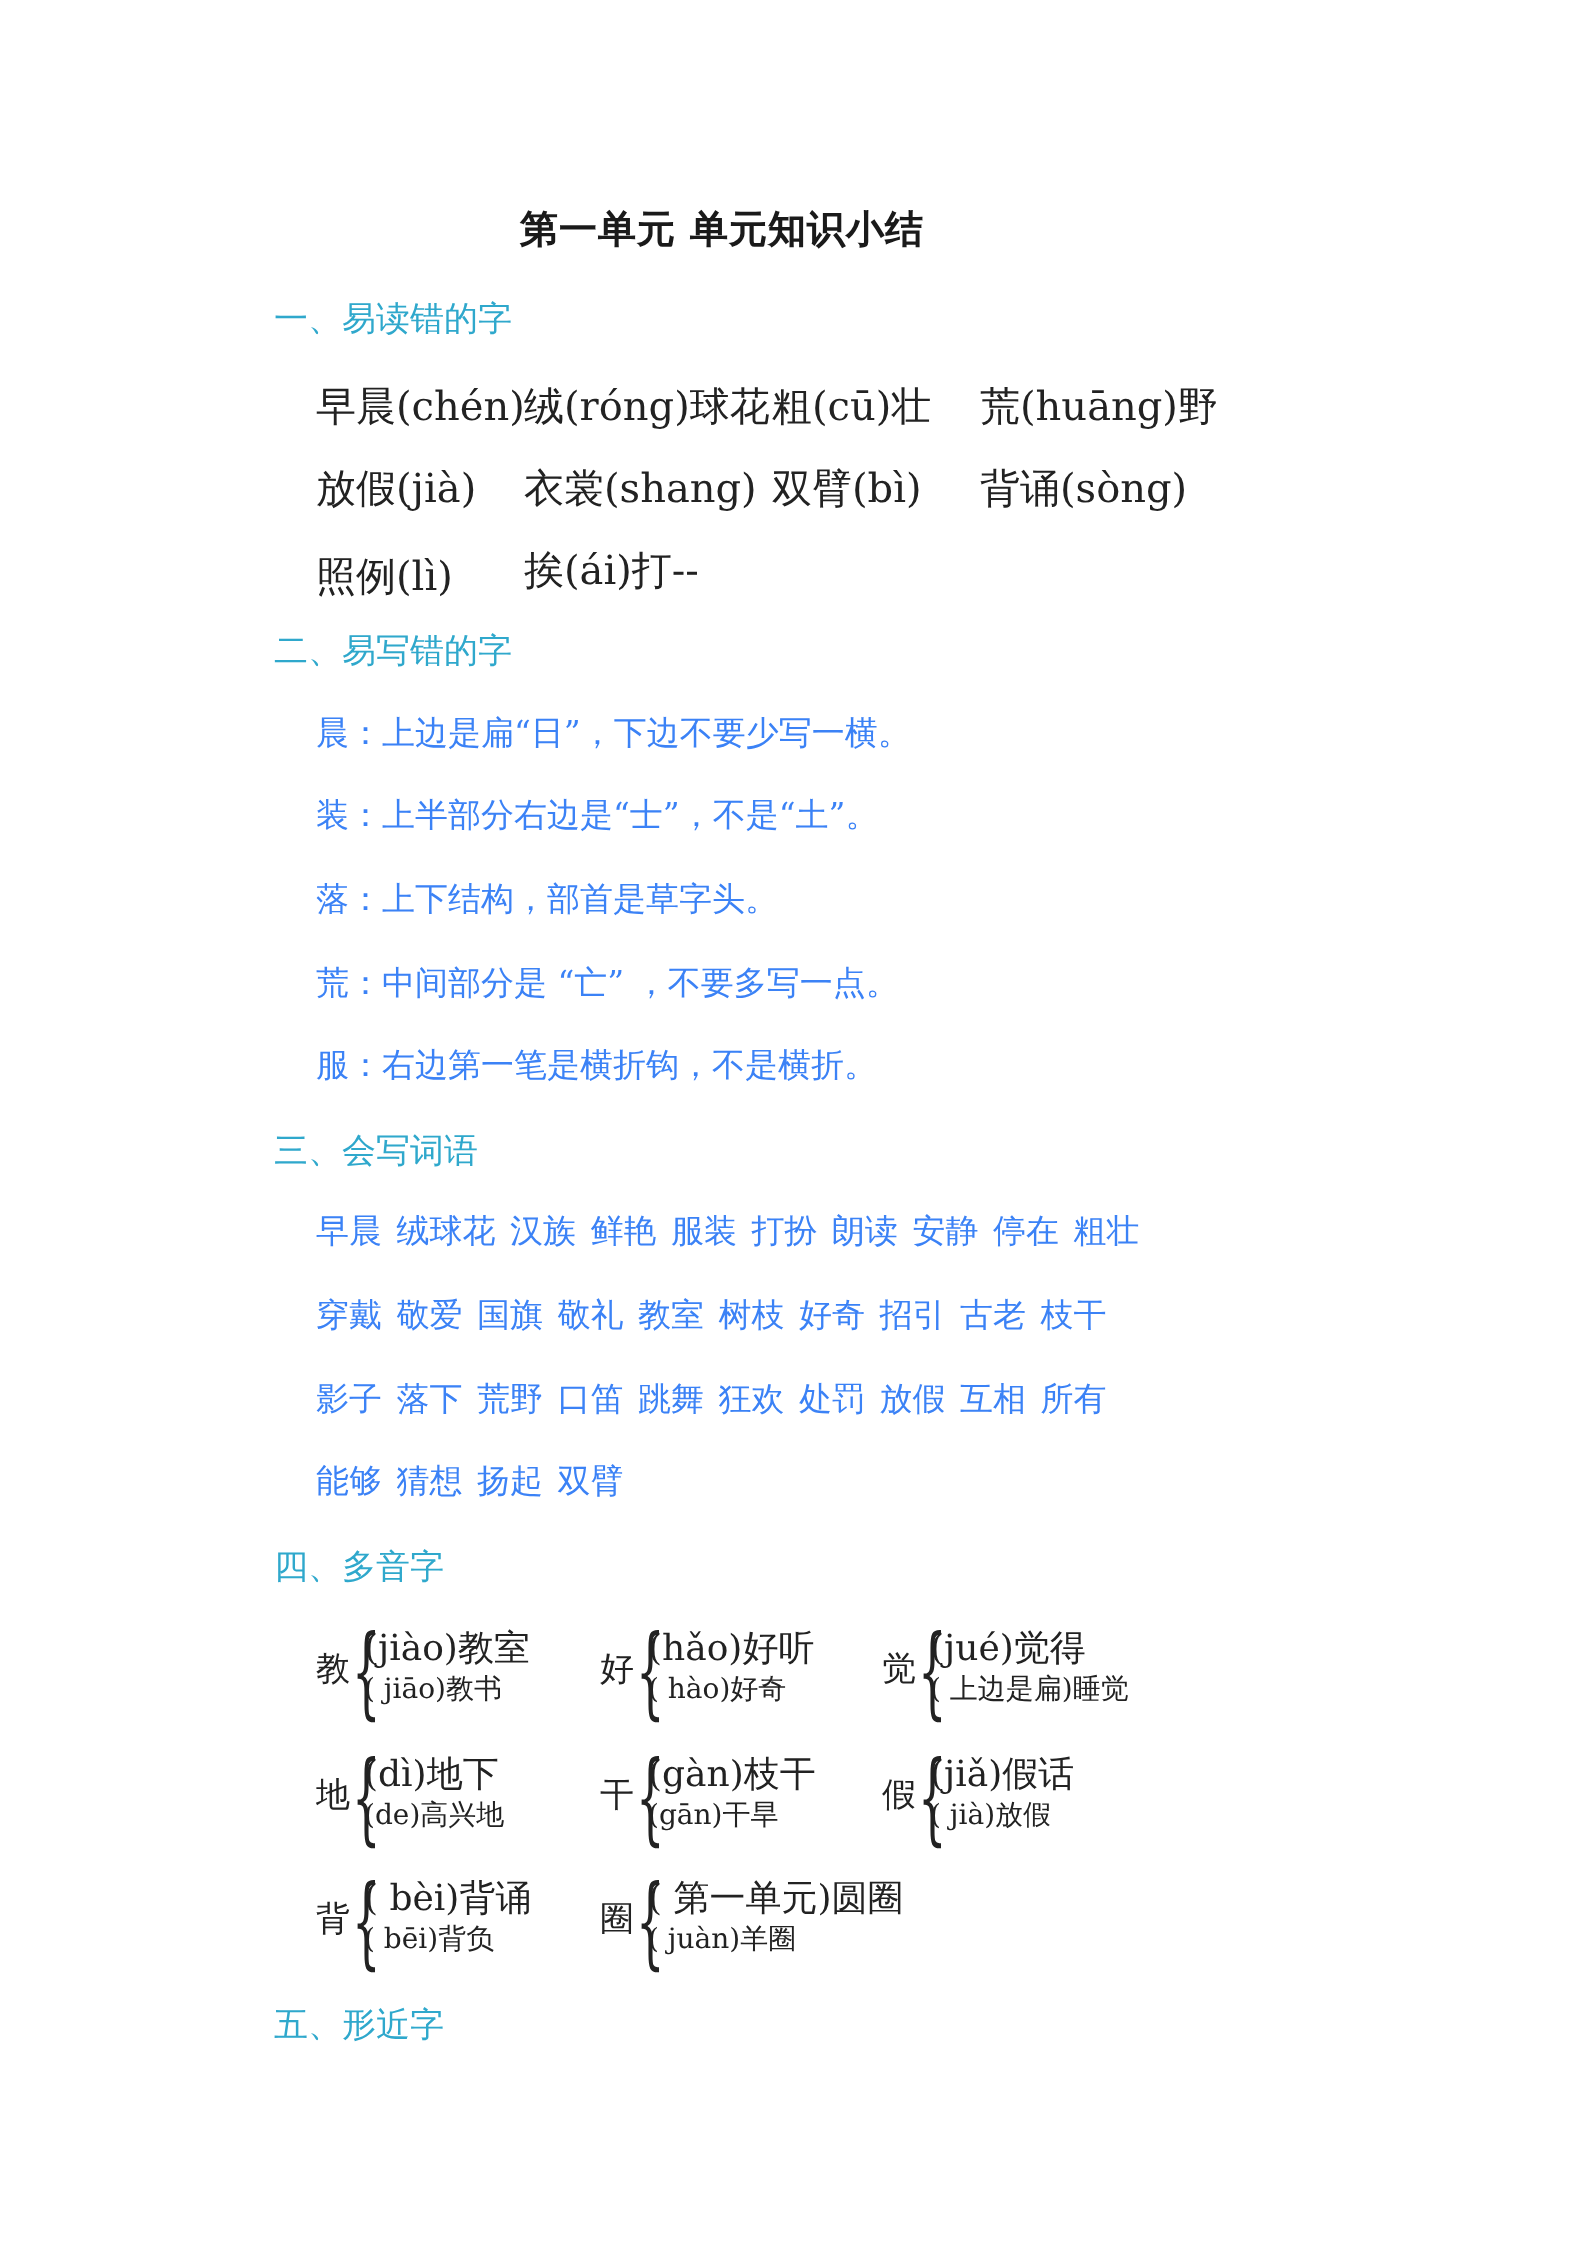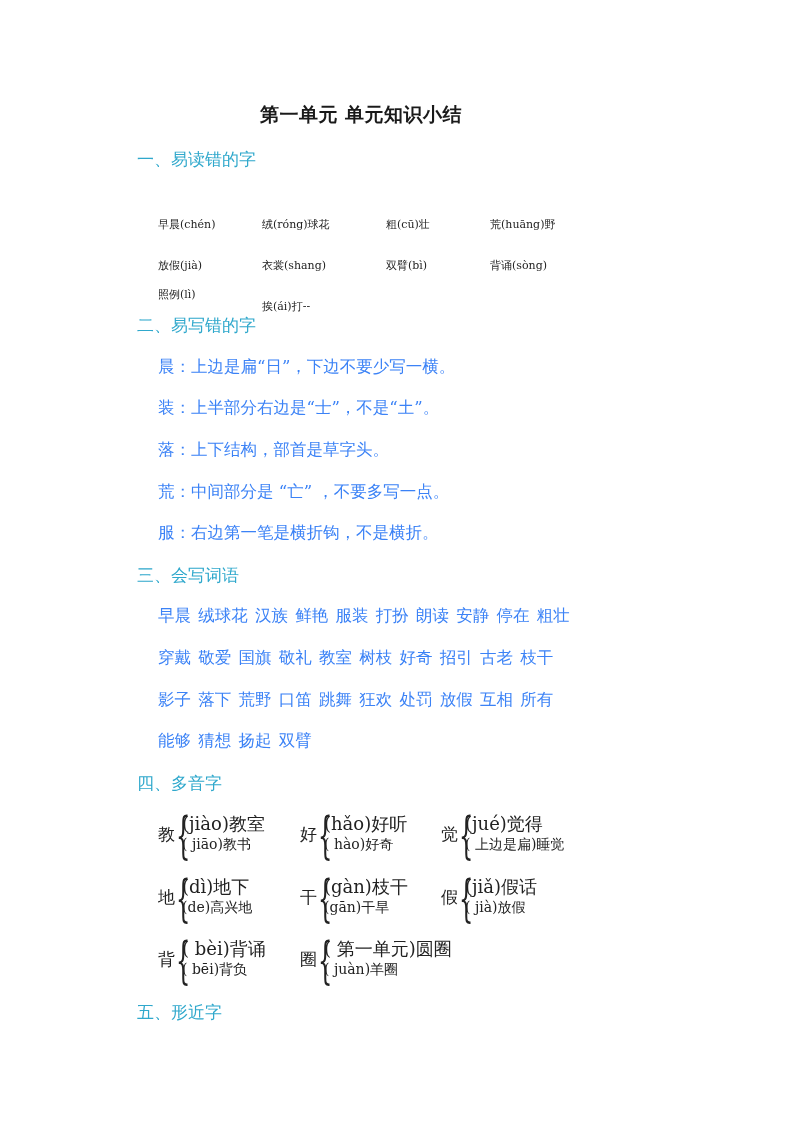--- a/index.html
+++ b/index.html
@@ -4,21 +4,21 @@
 <style>
   html, body { margin: 0; padding: 0; background: #ffffff; }
   body { width: 793px; height: 1122px; position: relative; overflow: hidden;
          font-family: "DejaVu Serif", "Liberation Serif", serif; color: #222; }
   .title { position: absolute; top: 102px; left: 0; width: 722px; text-align: center;
            font-family: "DejaVu Sans", "Liberation Sans", sans-serif; font-weight: bold;
            font-size: 19px; color: #1a1a1a; letter-spacing: 0.5px; }
   .h { position: absolute; left: 121px; font-family: "DejaVu Sans", "Liberation Sans", sans-serif;
        font-size: 17px; color: #2fa8cc; margin-left: 16px; }
   .line { position: absolute; left: 158px; font-size: 16.5px; white-space: nowrap; color: #3b82f6; }
-  .cell { position: absolute; font-size: 11px; white-space: nowrap; margin-top: 27px; }
+  .cell { position: absolute; font-size: 20px; white-space: nowrap; }
   .poly { position: absolute; height: 56px; }
   .poly .ch { position: absolute; left: 0; top: 15px; font-size: 17px; }
   .poly .brace { position: absolute; left: 18px; top: 0px; font-size: 50px; line-height: 56px;
                  font-family: "DejaVu Serif", serif; transform: scaleX(0.45); transform-origin: left; color:#222; }
   .poly .r1 { position: absolute; left: 24px; top: 4px; font-size: 18px; white-space: nowrap; }
   .poly .r2 { position: absolute; left: 24px; top: 28px; font-size: 14px; white-space: nowrap; }
 </style>
 </head>
 <body>
 
@@ -26,21 +26,21 @@
 
 <div class="h" style="top:148px">一、易读错的字</div>
 <div class="cell" style="left:158px;top:190px">早晨(chén)</div>
 <div class="cell" style="left:262px;top:190px">绒(róng)球花</div>
 <div class="cell" style="left:386px;top:190px">粗(cū)壮</div>
 <div class="cell" style="left:490px;top:190px">荒(huāng)野</div>
 <div class="cell" style="left:158px;top:231px">放假(jià)</div>
 <div class="cell" style="left:262px;top:231px">衣裳(shang)</div>
 <div class="cell" style="left:386px;top:231px">双臂(bì)</div>
 <div class="cell" style="left:490px;top:231px">背诵(sòng)</div>
-<div class="cell" style="left:158px;top:260px">照例(lì)</div>
+<div class="cell" style="left:158px;top:275px">照例(lì)</div>
 <div class="cell" style="left:262px;top:272px">挨(ái)打--</div>
 
 <div class="h" style="top:314px">二、易写错的字</div>
 <div class="line" style="top:356px">晨：上边是扁“日”，下边不要少写一横。</div>
 <div class="line" style="top:397px">装：上半部分右边是“士”，不是“土”。</div>
 <div class="line" style="top:439px">落：上下结构，部首是草字头。</div>
 <div class="line" style="top:481px">荒：中间部分是 “亡” ，不要多写一点。</div>
 <div class="line" style="top:522px">服：右边第一笔是横折钩，不是横折。</div>
 
 <div class="h" style="top:564px">三、会写词语</div>

